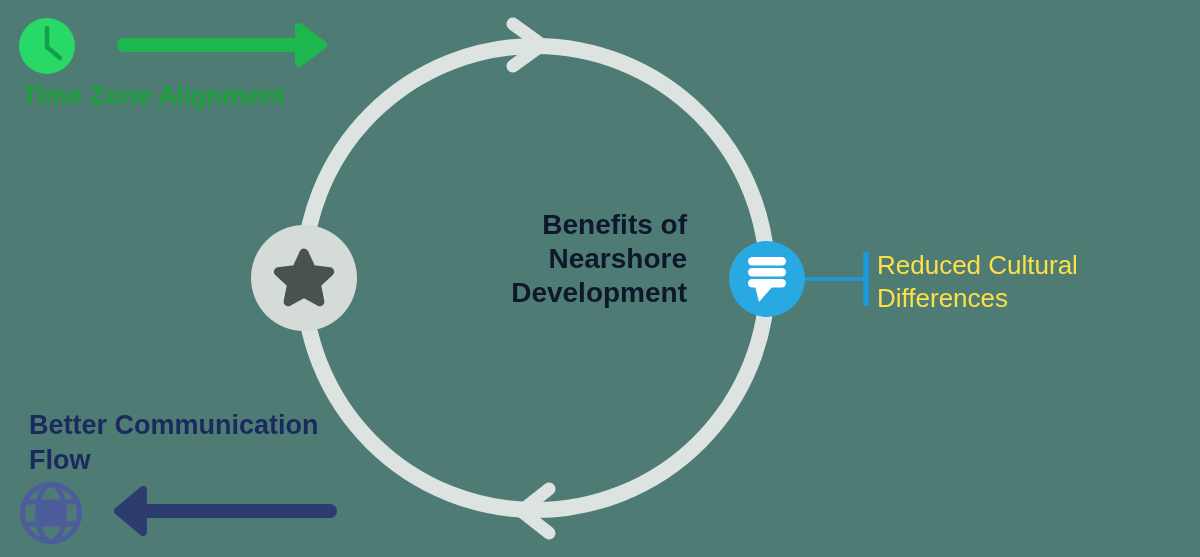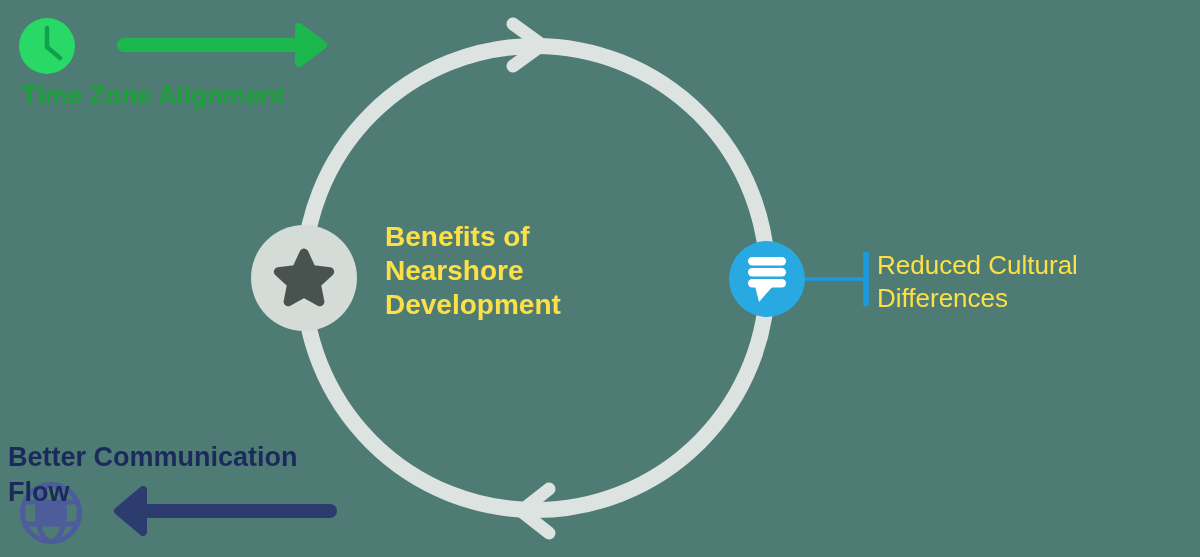--- a/index.html
+++ b/index.html
@@ -11,35 +11,34 @@
     overflow:hidden;
   }
   .svg-layer{position:absolute;left:0;top:0;}
   .label{position:absolute;white-space:pre-line;}
   .label-timezone{
     left:22px;top:80px;
     font-size:26px;font-weight:600;
     color:#19a138;
   }
   .label-center{
-    left:385px;top:220px;width:302px;
-    text-align:left;
+    left:385px;top:208px;width:302px;
+    text-align:right;
     font-size:28px;font-weight:600;line-height:34px;
-    color:#fde047;
+    color:#0f172a;
   }
   .label-cultural{
     left:877px;top:249px;
     font-size:26px;font-weight:400;line-height:33px;
     color:#fde047;
   }
   .label-communication{
-    left:8px;top:408px;
+    left:29px;top:408px;
     font-size:27px;font-weight:600;line-height:35px;
     color:#1b2a5c;
-    margin-top:32px;
   }
 </style>
 </head>
 <body>
 
 <div class="canvas">
 
   <svg class="svg-layer" width="1200" height="557" viewBox="0 0 1200 557">
 
     <g>

